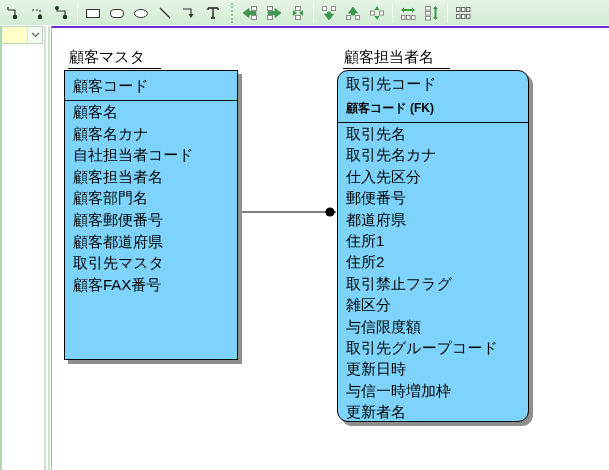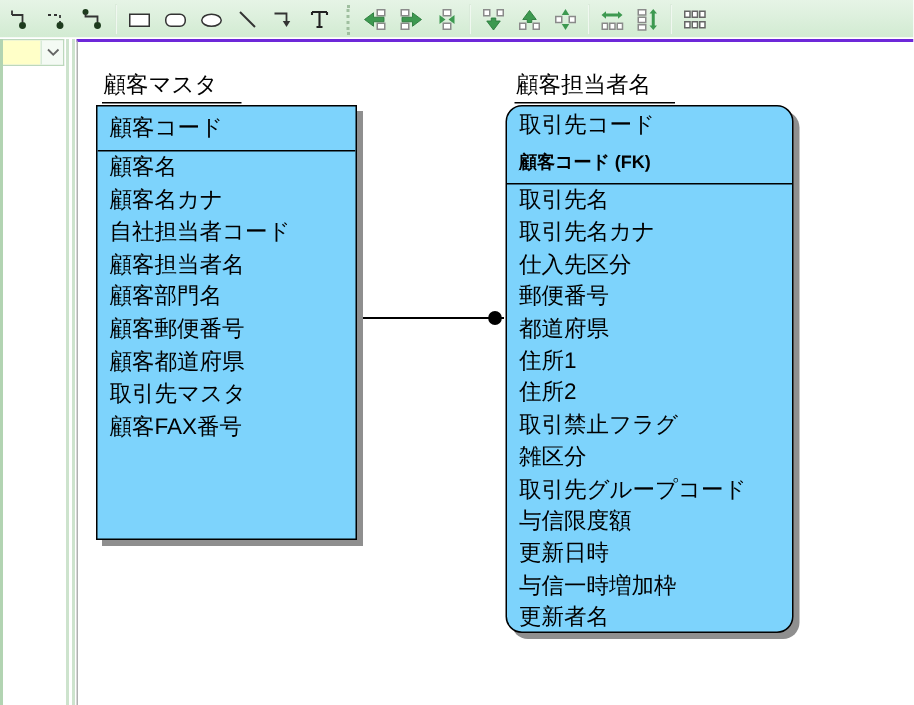--- a/index.html
+++ b/index.html
@@ -289,22 +289,22 @@
 
           <div class="row">取引先名</div>
               <div class="row">取引先名カナ</div>
               <div class="row">仕入先区分</div>
               <div class="row">郵便番号</div>
               <div class="row">都道府県</div>
               <div class="row">住所1</div>
               <div class="row">住所2</div>
               <div class="row">取引禁止フラグ</div>
               <div class="row">雑区分</div>
+              <div class="row">与信限度額</div>
               <div class="row">取引先グループコード</div>
-              <div class="row">与信限度額</div>
               <div class="row">更新日時</div>
               <div class="row">与信一時増加枠</div>
               <div class="row">更新者名</div>
             </div>
         </div>
       </div>
 
     </div>
   </div>
 </div>

